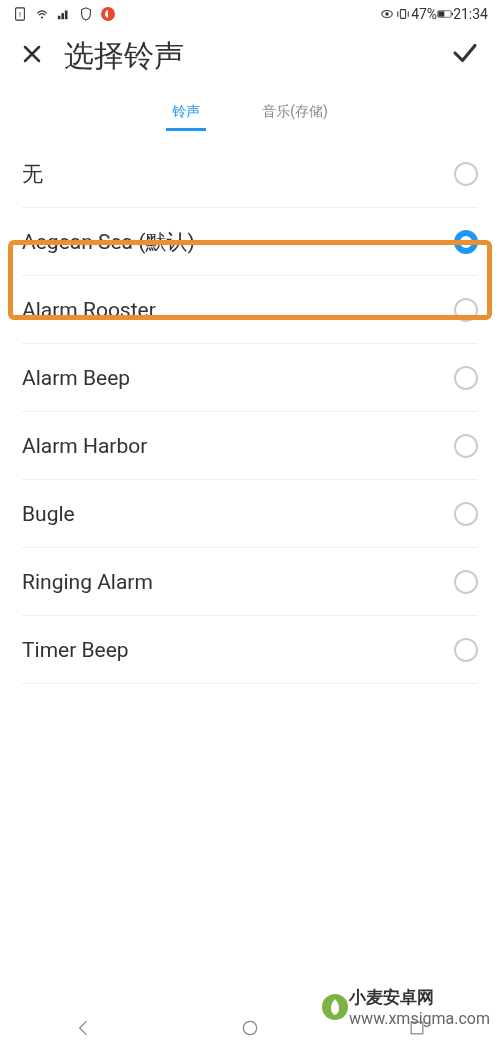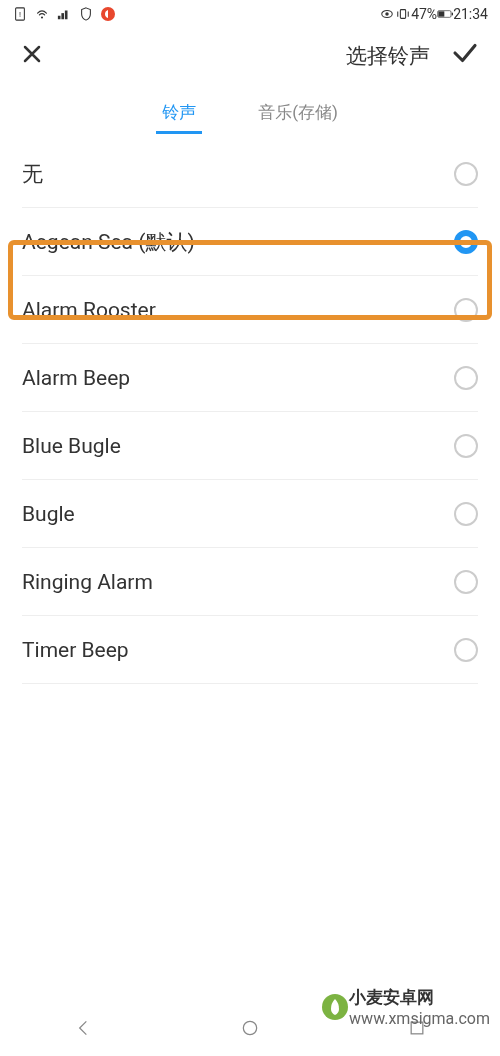--- a/index.html
+++ b/index.html
@@ -47,38 +47,37 @@
       align-items: center;
       padding: 0 20px;
       gap: 20px;
     }
     .close-btn {
       font-size: 26px;
       color: #333;
       line-height: 1;
     }
     .header-title {
-      font-size: 21px;
+      font-size: 30px;
       color: #333;
       flex: 1;
-      text-align: right;
     }
     .confirm-btn {
       font-size: 28px;
       color: #333;
     }
     .tabs {
       display: flex;
       height: 56px;
       align-items: center;
       justify-content: center;
       gap: 50px;
     }
     .tab {
-      font-size: 17px;
+      font-size: 14px;
       color: #888;
       padding: 10px 6px;
       position: relative;
     }
     .tab.active {
       color: #2196f3;
     }
     .tab.active::after {
       content: "";
       position: absolute;
@@ -265,21 +264,21 @@
     </div>
     <div class="list-item">
       <span class="list-item-label">Alarm Rooster</span>
       <span class="radio"></span>
     </div>
     <div class="list-item">
       <span class="list-item-label">Alarm Beep</span>
       <span class="radio"></span>
     </div>
     <div class="list-item">
-      <span class="list-item-label">Blue Bugle</span>
+      <span class="list-item-label">Alarm Harbor</span>
       <span class="radio"></span>
     </div>
     <div class="list-item">
       <span class="list-item-label">Bugle</span>
       <span class="radio"></span>
     </div>
     <div class="list-item">
       <span class="list-item-label">Ringing Alarm</span>
       <span class="radio"></span>
     </div>

